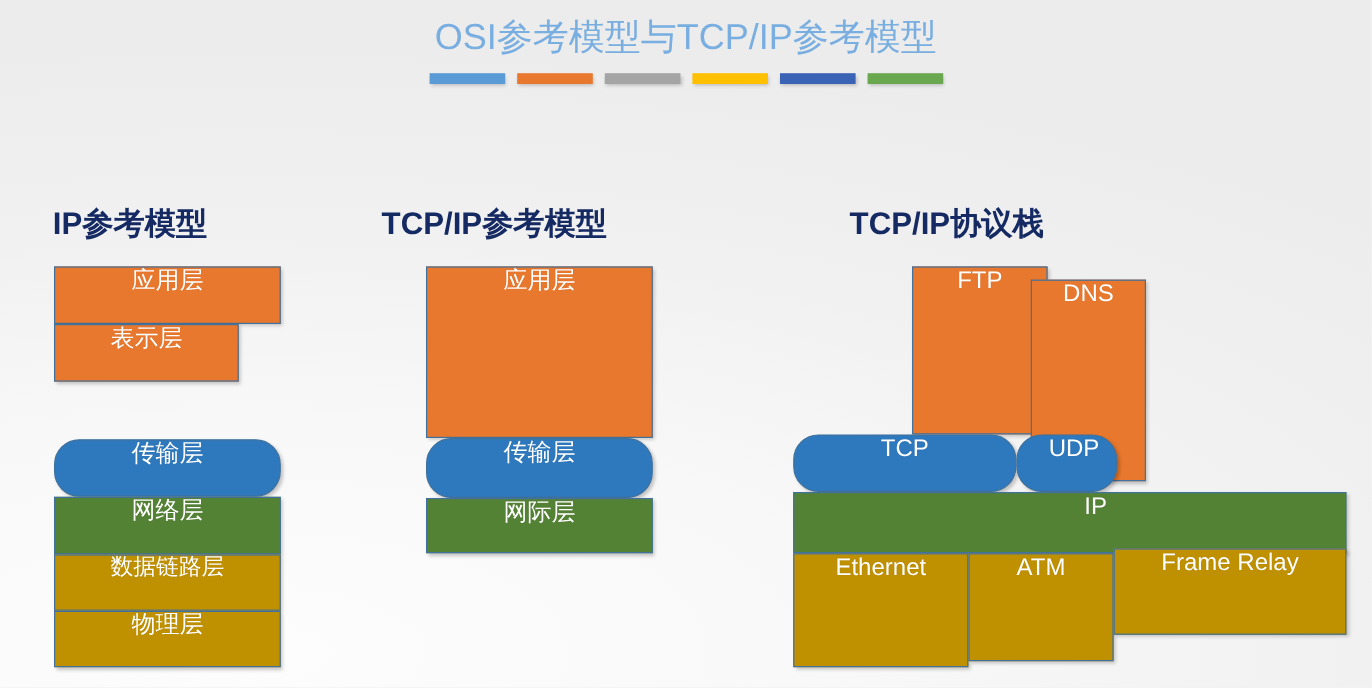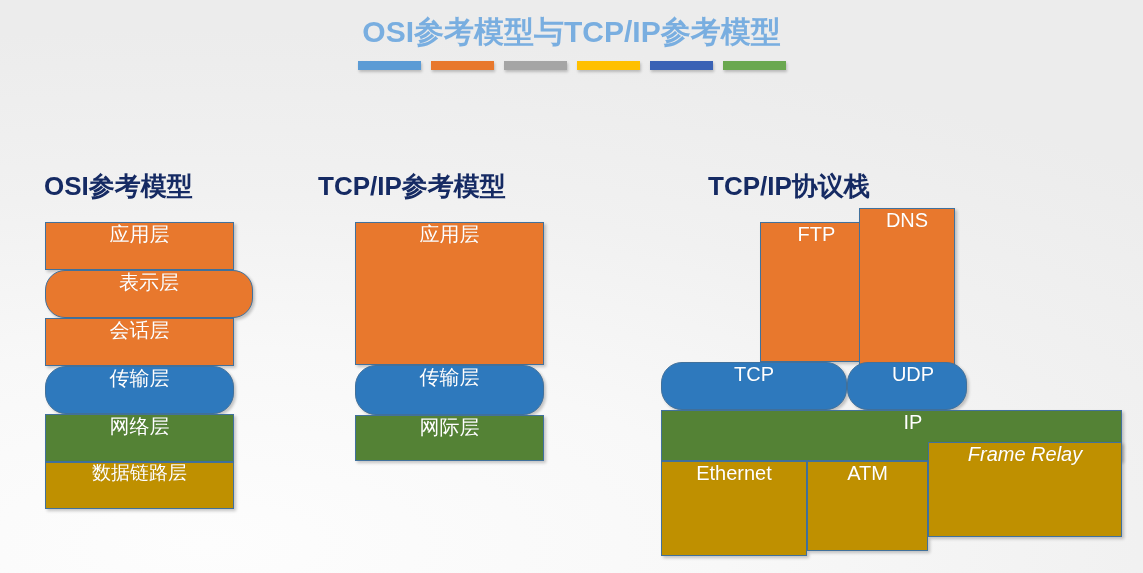--- a/index.html
+++ b/index.html
@@ -27,21 +27,21 @@
     position: absolute;
     top: 0;
     left: 0;
     width: 1143px;
     text-align: center;
   }
   #main-title {
     margin: 0;
     padding-top: 14px;
     font-size: 30px;
-    font-weight: bold;
+    font-weight: normal;
     color: #79AEE0;
     letter-spacing: 0px;
     line-height: 36px;
     white-space: nowrap;
   }
   #title-bars {
     margin-top: 11px;
     display: flex;
     justify-content: center;
     gap: 10px;
@@ -103,74 +103,74 @@
     <div id="title-bars">
       <span class="title-bar" style="background:#5B9BD5"></span>
       <span class="title-bar" style="background:#E8782D"></span>
       <span class="title-bar" style="background:#A5A5A5"></span>
       <span class="title-bar" style="background:#FFC000"></span>
       <span class="title-bar" style="background:#3A62B5"></span>
       <span class="title-bar" style="background:#6AA84F"></span>
     </div>
   </div>
 
-  <div class="col-heading" id="heading-osi">OSI参考模型</div>
+  <div class="col-heading" id="heading-osi">IP参考模型</div>
   <div class="col-heading" id="heading-tcpip">TCP/IP参考模型</div>
   <div class="col-heading" id="heading-stack">TCP/IP协议栈</div>
 
   <div class="layer c-orange shadow-box" style="left:45px; top:222px; width:189px; height:48px;">
     <span class="lbl cn">应用层</span>
   </div>
-  <div class="layer c-orange shadow-box" style="left:45px; top:270px; width:208px; height:48px;border-radius:20px;">
+  <div class="layer c-orange shadow-box" style="left:45px; top:270px; width:154px; height:48px;">
     <span class="lbl cn">表示层</span>
-  </div>
-  <div class="layer c-orange shadow-box" style="left:45px; top:318px; width:189px; height:48px;">
-    <span class="lbl cn">会话层</span>
   </div>
   <div class="layer c-blue shadow-box" style="left:45px; top:366px; width:189px; height:48px;">
     <span class="lbl cn">传输层</span>
   </div>
   <div class="layer c-green shadow-box" style="left:45px; top:414px; width:189px; height:48px;">
     <span class="lbl cn">网络层</span>
   </div>
   <div class="layer c-olive shadow-box" style="left:45px; top:462px; width:189px; height:47px;">
     <span class="lbl cn-s">数据链路层</span>
+  </div>
+  <div class="layer c-olive shadow-box" style="left:45px; top:509px; width:189px; height:47px;">
+    <span class="lbl cn">物理层</span>
   </div>
 
   <div class="layer c-orange shadow-box" style="left:355px; top:222px; width:189px; height:143px;">
     <span class="lbl cn">应用层</span>
   </div>
   <div class="layer c-blue shadow-box" style="left:355px; top:365px; width:189px; height:50px;">
     <span class="lbl cn">传输层</span>
   </div>
   <div class="layer c-green shadow-box" style="left:355px; top:415px; width:189px; height:46px;">
     <span class="lbl cn">网际层</span>
   </div>
 
   <div class="layer c-orange shadow-box" style="left:760px; top:222px; width:113px; height:140px;">
     <span class="lbl en">FTP</span>
   </div>
-  <div class="layer c-orange shadow-box" style="left:859px; top:208px; width:96px; height:168px;">
+  <div class="layer c-orange shadow-box" style="left:859px; top:233px; width:96px; height:168px;">
     <span class="lbl en">DNS</span>
   </div>
 
   <div class="layer c-blue shadow-box" style="left:661px; top:362px; width:186px; height:48px;">
     <span class="lbl en">TCP</span>
   </div>
-  <div class="layer c-blue shadow-box" style="left:847px; top:362px; width:120px; height:48px;padding-left:12px;">
+  <div class="layer c-blue shadow-box" style="left:847px; top:362px; width:84px; height:48px;padding-left:12px;">
     <span class="lbl en">UDP</span>
   </div>
 
   <div class="layer c-green shadow-box" style="left:661px; top:410px; width:461px; height:51px;padding-left:43px;">
     <span class="lbl en">IP</span>
   </div>
 
   <div class="layer c-olive shadow-box" style="left:661px; top:461px; width:146px; height:95px;">
     <span class="lbl en">Ethernet</span>
   </div>
   <div class="layer c-olive shadow-box" style="left:807px; top:461px; width:121px; height:90px;">
     <span class="lbl en">ATM</span>
   </div>
-  <div class="layer c-olive shadow-box" style="left:928px; top:442px; width:194px; height:95px;font-style:italic;">
+  <div class="layer c-olive shadow-box" style="left:928px; top:457px; width:194px; height:72px;">
     <span class="lbl en">Frame Relay</span>
   </div>
 
 </div>
 
 </body></html>

